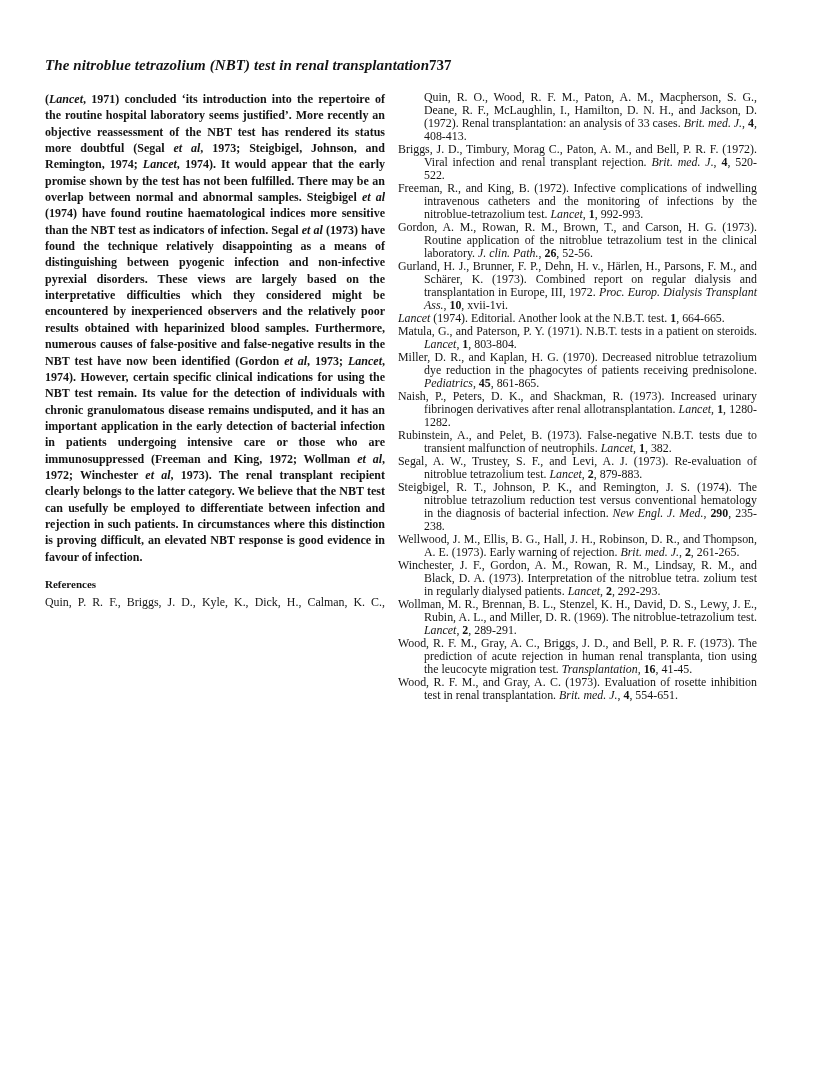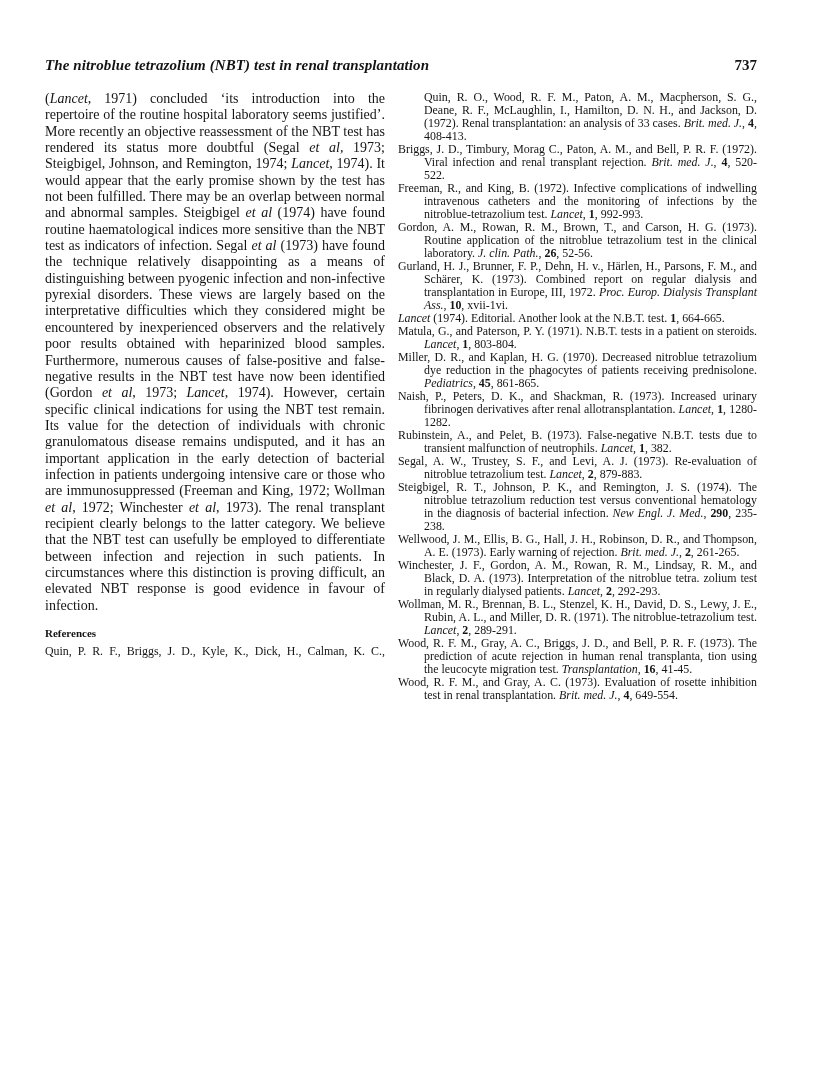--- a/index.html
+++ b/index.html
@@ -16,21 +16,20 @@
     font-family: "Liberation Serif", serif;
     color: #141414;
     overflow: hidden;
   }
   .running-head {
     position: absolute;
     left: 45px;
     top: 57px;
     width: 712px;
     display: flex;
-    justify-content: space-between;
     align-items: baseline;
   }
   .running-title {
     font-style: italic;
     font-weight: bold;
     font-size: 15px;
     letter-spacing: 0.1px;
   }
   .page-number {
     font-weight: bold;
@@ -41,23 +40,24 @@
     left: 45px;
     top: 91px;
     width: 712px;
     display: flex;
     gap: 13px;
   }
   .col-left  { width: 340px; }
   .col-right { width: 359px; }
   .body-par {
     margin: 0;
-    font-size: 14px;
+    font-size: 12px;
     line-height: 16.35px;
     text-align: justify;
+    font-weight: bold;
   }
   .refs-heading {
     margin: 13px 0 6px 0;
     font-size: 11px;
     font-weight: bold;
   }
   .ref {
     margin: 0;
     font-size: 11.9px;
     line-height: 13px;
@@ -105,20 +105,20 @@
         <p class="ref"><span>Gurland, H. J., Brunner, F. P., Dehn, H. v., Härlen, H., Parsons, F. M., and Schärer, K. (1973). Combined report on regular dialysis and transplantation in Europe, III, 1972. </span><span class="it">Proc. Europ. Dialysis Transplant Ass.</span><span>, </span><span class="bd">10</span><span>, xvii-1vi.</span></p>
         <p class="ref"><span class="it">Lancet</span><span> (1974). Editorial. Another look at the N.B.T. test. </span><span class="bd">1</span><span>, 664-665.</span></p>
         <p class="ref"><span>Matula, G., and Paterson, P. Y. (1971). N.B.T. tests in a patient on steroids. </span><span class="it">Lancet</span><span>, </span><span class="bd">1</span><span>, 803-804.</span></p>
         <p class="ref"><span>Miller, D. R., and Kaplan, H. G. (1970). Decreased nitroblue tetrazolium dye reduction in the phagocytes of patients receiving prednisolone. </span><span class="it">Pediatrics</span><span>, </span><span class="bd">45</span><span>, 861-865.</span></p>
         <p class="ref"><span>Naish, P., Peters, D. K., and Shackman, R. (1973). Increased urinary fibrinogen derivatives after renal allotransplantation. </span><span class="it">Lancet</span><span>, </span><span class="bd">1</span><span>, 1280-1282.</span></p>
         <p class="ref"><span>Rubinstein, A., and Pelet, B. (1973). False-negative N.B.T. tests due to transient malfunction of neutrophils. </span><span class="it">Lancet</span><span>, </span><span class="bd">1</span><span>, 382.</span></p>
         <p class="ref"><span>Segal, A. W., Trustey, S. F., and Levi, A. J. (1973). Re-evaluation of nitroblue tetrazolium test. </span><span class="it">Lancet</span><span>, </span><span class="bd">2</span><span>, 879-883.</span></p>
         <p class="ref"><span>Steigbigel, R. T., Johnson, P. K., and Remington, J. S. (1974). The nitroblue tetrazolium reduction test versus conventional hematology in the diagnosis of bacterial infection. </span><span class="it">New Engl. J. Med.</span><span>, </span><span class="bd">290</span><span>, 235-238.</span></p>
         <p class="ref"><span>Wellwood, J. M., Ellis, B. G., Hall, J. H., Robinson, D. R., and Thompson, A. E. (1973). Early warning of rejection. </span><span class="it">Brit. med. J.</span><span>, </span><span class="bd">2</span><span>, 261-265.</span></p>
         <p class="ref"><span>Winchester, J. F., Gordon, A. M., Rowan, R. M., Lindsay, R. M., and Black, D. A. (1973). Interpretation of the nitroblue tetra. zolium test in regularly dialysed patients. </span><span class="it">Lancet</span><span>, </span><span class="bd">2</span><span>, 292-293.</span></p>
-        <p class="ref"><span>Wollman, M. R., Brennan, B. L., Stenzel, K. H., David, D. S., Lewy, J. E., Rubin, A. L., and Miller, D. R. (1971). The nitroblue-tetrazolium test. </span><span class="it">Lancet</span><span>, </span><span class="bd">2</span><span>, 289-291.</span></p>
+        <p class="ref"><span>Wollman, M. R., Brennan, B. L., Stenzel, K. H., David, D. S., Lewy, J. E., Rubin, A. L., and Miller, D. R. (1969). The nitroblue-tetrazolium test. </span><span class="it">Lancet</span><span>, </span><span class="bd">2</span><span>, 289-291.</span></p>
         <p class="ref"><span>Wood, R. F. M., Gray, A. C., Briggs, J. D., and Bell, P. R. F. (1973). The prediction of acute rejection in human renal transplanta, tion using the leucocyte migration test. </span><span class="it">Transplantation</span><span>, </span><span class="bd">16</span><span>, 41-45.</span></p>
-        <p class="ref"><span>Wood, R. F. M., and Gray, A. C. (1973). Evaluation of rosette inhibition test in renal transplantation. </span><span class="it">Brit. med. J.</span><span>, </span><span class="bd">4</span><span>, 649-554.</span></p>
+        <p class="ref"><span>Wood, R. F. M., and Gray, A. C. (1973). Evaluation of rosette inhibition test in renal transplantation. </span><span class="it">Brit. med. J.</span><span>, </span><span class="bd">4</span><span>, 554-651.</span></p>
       </div>
 
   </div>
 
 </div>
 
 </body></html>

